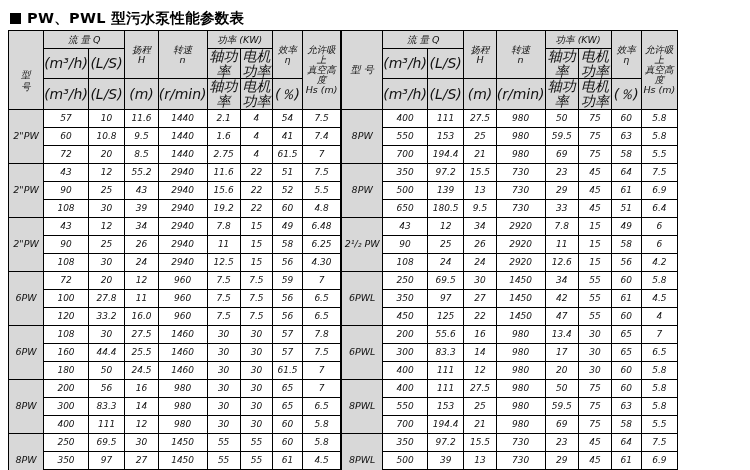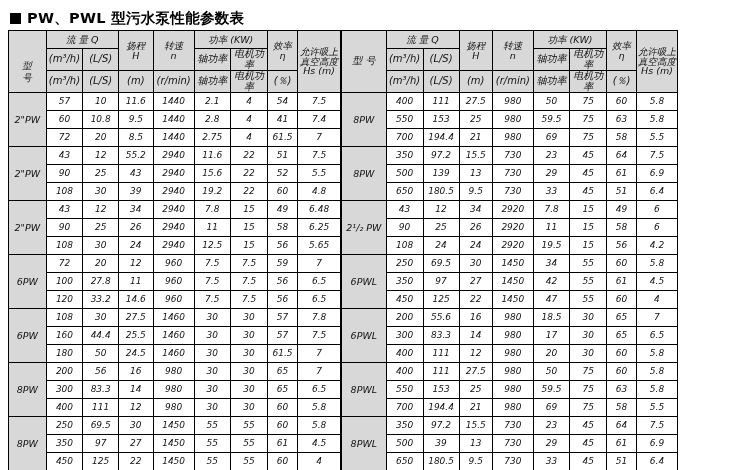--- a/index.html
+++ b/index.html
@@ -68,21 +68,21 @@
     height: 17px;
     overflow: hidden;
   }
   .hdr td {
     background: #d8d8d8;
   }
   .hdr .h-main {
     font-size: 9.5px;
   }
   .hdr .h-sub {
-    font-size: 10px;
+    font-size: 14px;
   }
   .modelcell {
     background: #d8d8d8;
     font-size: 9.5px;
     font-weight: normal;
   }
   .modelcol-head {
     background: #d8d8d8;
     font-size: 10px;
   }
@@ -181,21 +181,21 @@
             <td>2.1</td>
             <td>4</td>
             <td>54</td>
             <td>7.5</td>
           </tr>
           <tr>
             <td>60</td>
             <td>10.8</td>
             <td>9.5</td>
             <td>1440</td>
-            <td>2.8</td>
+            <td>1.6</td>
             <td>4</td>
             <td>41</td>
             <td>7.4</td>
           </tr>
           <tr>
             <td>72</td>
             <td>20</td>
             <td>8.5</td>
             <td>1440</td>
             <td>2.75</td>
@@ -256,21 +256,21 @@
             <td>6.25</td>
           </tr>
           <tr>
             <td>108</td>
             <td>30</td>
             <td>24</td>
             <td>2940</td>
             <td>12.5</td>
             <td>15</td>
             <td>56</td>
-            <td>5.65</td>
+            <td>4.30</td>
           </tr>
           <tr>
             <td class="modelcell" rowspan="3">6PW</td>
             <td>72</td>
             <td>20</td>
             <td>12</td>
             <td>960</td>
             <td>7.5</td>
             <td>7.5</td>
             <td>59</td>
@@ -282,21 +282,21 @@
             <td>11</td>
             <td>960</td>
             <td>7.5</td>
             <td>7.5</td>
             <td>56</td>
             <td>6.5</td>
           </tr>
           <tr>
             <td>120</td>
             <td>33.2</td>
-            <td>14.6</td>
+            <td>16.0</td>
             <td>960</td>
             <td>7.5</td>
             <td>7.5</td>
             <td>56</td>
             <td>6.5</td>
           </tr>
           <tr>
             <td class="modelcell" rowspan="3">6PW</td>
             <td>108</td>
             <td>30</td>
@@ -512,21 +512,21 @@
             <td>11</td>
             <td>15</td>
             <td>58</td>
             <td>6</td>
           </tr>
           <tr>
             <td>108</td>
             <td>24</td>
             <td>24</td>
             <td>2920</td>
-            <td>19.5</td>
+            <td>12.6</td>
             <td>15</td>
             <td>56</td>
             <td>4.2</td>
           </tr>
           <tr>
             <td class="modelcell" rowspan="3">6PWL</td>
             <td>250</td>
             <td>69.5</td>
             <td>30</td>
             <td>1450</td>
@@ -554,21 +554,21 @@
             <td>55</td>
             <td>60</td>
             <td>4</td>
           </tr>
           <tr>
             <td class="modelcell" rowspan="3">6PWL</td>
             <td>200</td>
             <td>55.6</td>
             <td>16</td>
             <td>980</td>
-            <td>18.5</td>
+            <td>13.4</td>
             <td>30</td>
             <td>65</td>
             <td>7</td>
           </tr>
           <tr>
             <td>300</td>
             <td>83.3</td>
             <td>14</td>
             <td>980</td>
             <td>17</td>

